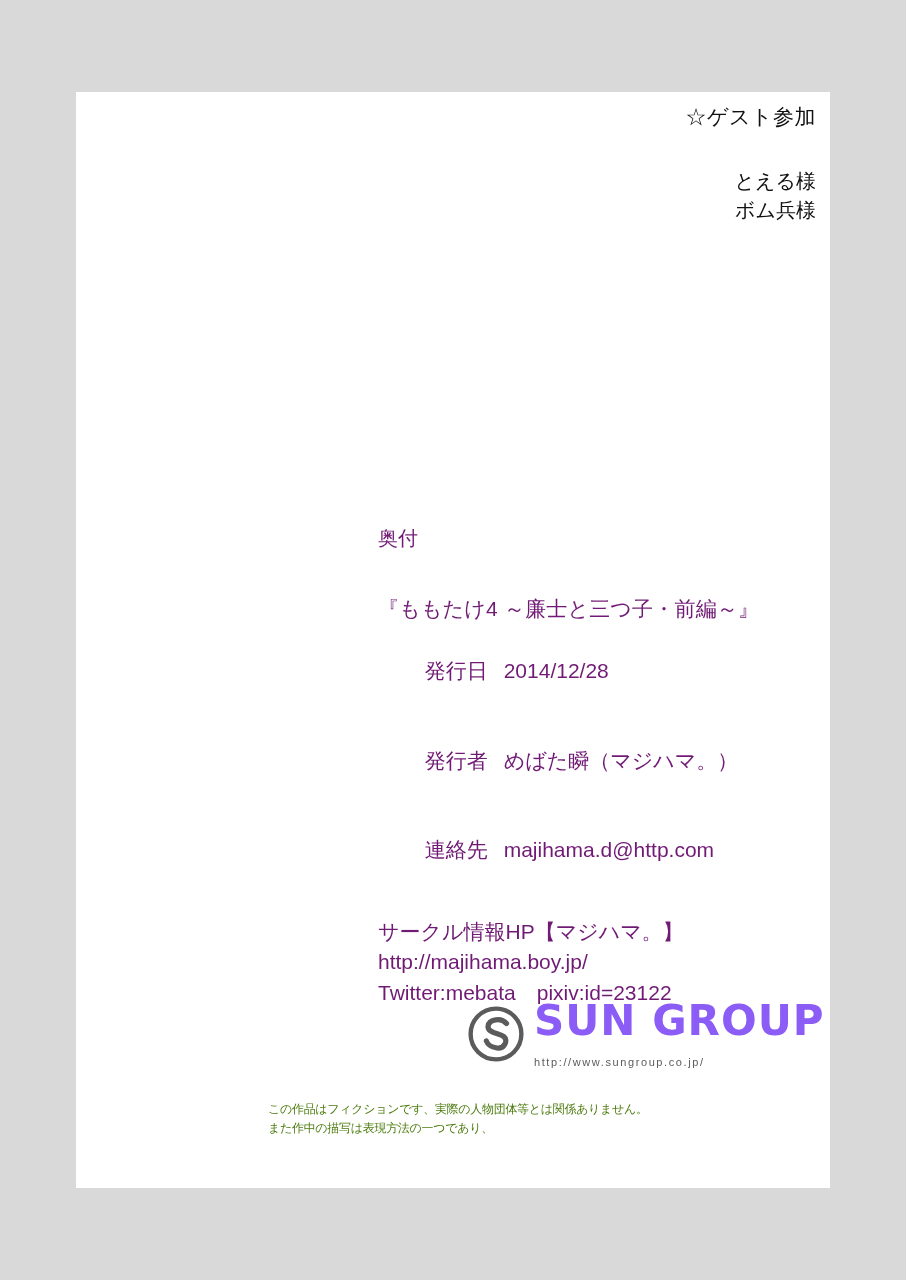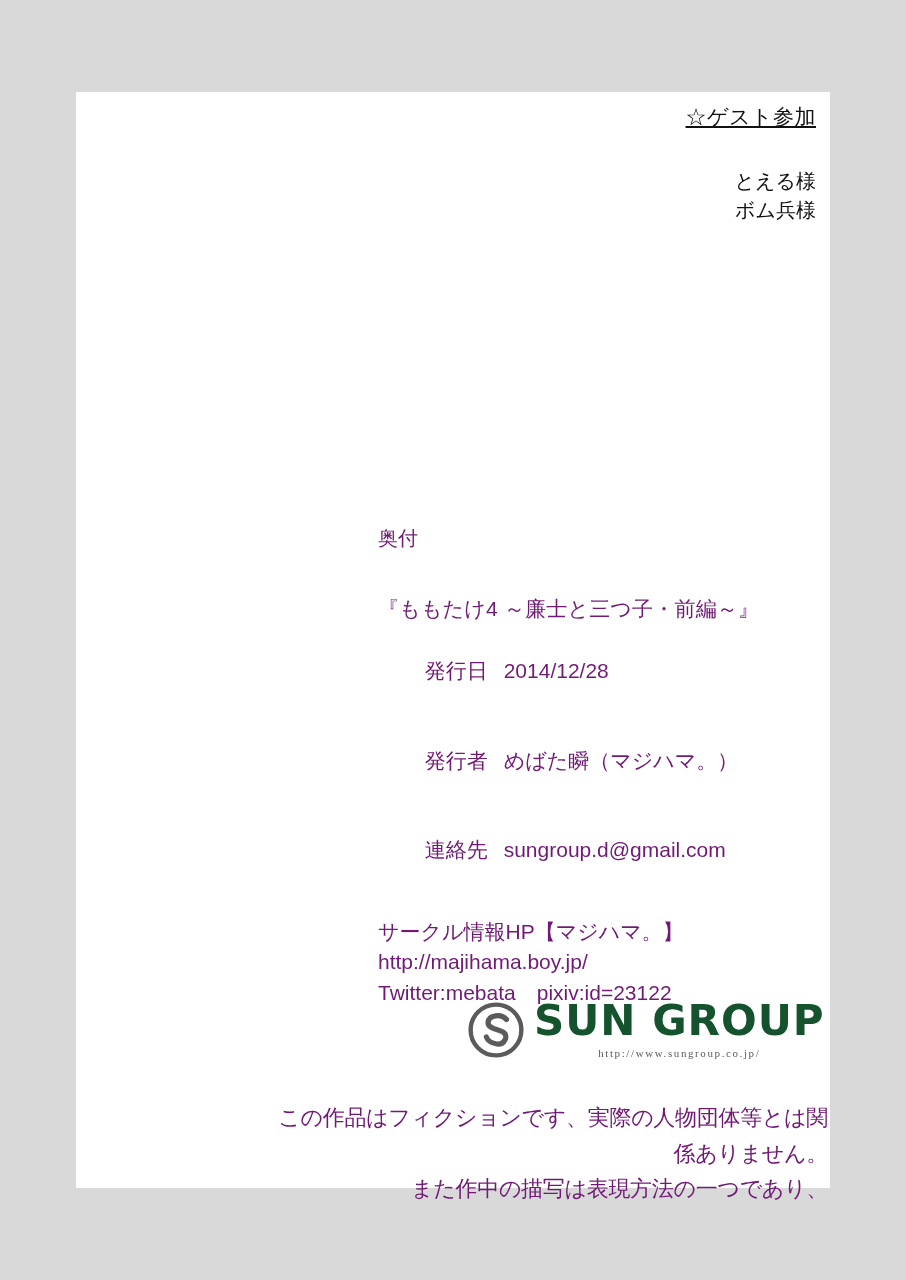--- a/index.html
+++ b/index.html
@@ -27,21 +27,20 @@
     position: absolute;
     right: 14px;
     top: 12px;
     text-align: right;
     color: #111;
   }
   .guest-title {
     font-size: 21px;
     letter-spacing: 0.5px;
     line-height: 1.2;
-    text-decoration: underline;
   }
   .guest-names {
     margin-top: 38px;
     font-size: 20px;
     line-height: 1.45;
   }
 
   
   .colophon {
     position: absolute;
@@ -104,42 +103,40 @@
   .logo-text-wrap {
     display: flex;
     flex-direction: column;
   }
   .logo-word {
     font-family: "DejaVu Sans", sans-serif;
     font-size: 42px;
     font-weight: bold;
     letter-spacing: 1px;
     line-height: 1;
-    color: #14532d;
+    color: #8b5cf6;
   }
   .logo-url {
-    font-family: Liberation Serif, serif;
+    font-family: Liberation Sans, sans-serif;
     font-size: 11px;
     letter-spacing: 1.6px;
     color: #5b5b5b;
-    margin-top: 5px;
-    text-align: center;
+    margin-top: 14px;
   }
 
   
   .disclaimer {
     position: absolute;
     left: 192px;
     top: 1008px;
     width: 560px;
-    font-size: 22px;
+    font-size: 12px;
     line-height: 1.62;
-    color: #701a75;
+    color: #4d7c0f;
     letter-spacing: -0.3px;
-    text-align: right;
   }
 </style>
 </head>
 <body>
 
 <div class="page">
 
   <div class="guest-block">
     <div class="guest-title">☆ゲスト参加</div>
     <div class="guest-names">
@@ -153,21 +150,21 @@
     <div class="title">『ももたけ4 ～廉士と三つ子・前編～』</div>
 
     <div class="meta-list">
       <div class="meta-row">
         <span class="meta-label">発行日</span><span class="meta-gap"></span><span>2014/12/28</span>
       </div>
       <div class="meta-row">
         <span class="meta-label">発行者</span><span class="meta-gap"></span><span>めばた瞬（マジハマ。）</span>
       </div>
       <div class="meta-row">
-        <span class="meta-label">連絡先</span><span class="meta-gap"></span><span>sungroup.d@gmail.com</span>
+        <span class="meta-label">連絡先</span><span class="meta-gap"></span><span>majihama.d@http.com</span>
       </div>
     </div>
 
     <div class="circle-block">
       <div>サークル情報HP【マジハマ。】</div>
       <div>http://majihama.boy.jp/</div>
       <div>Twitter:mebata　pixiv:id=23122</div>
     </div>
 
   </div>

